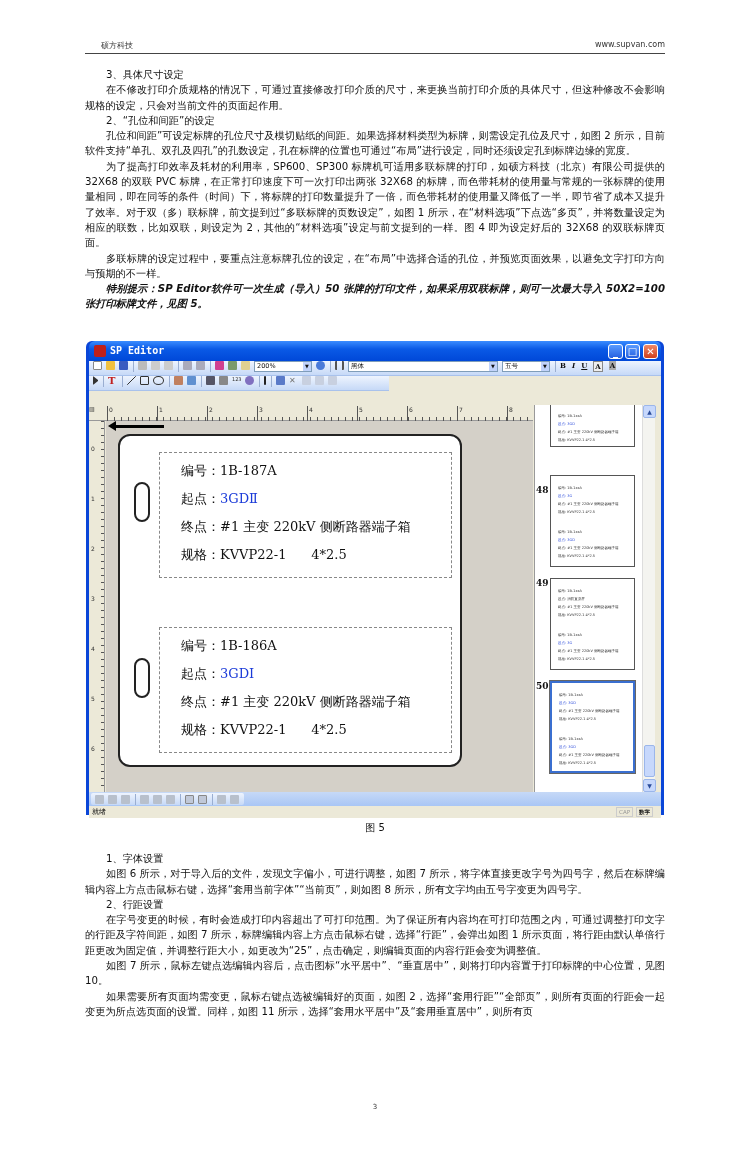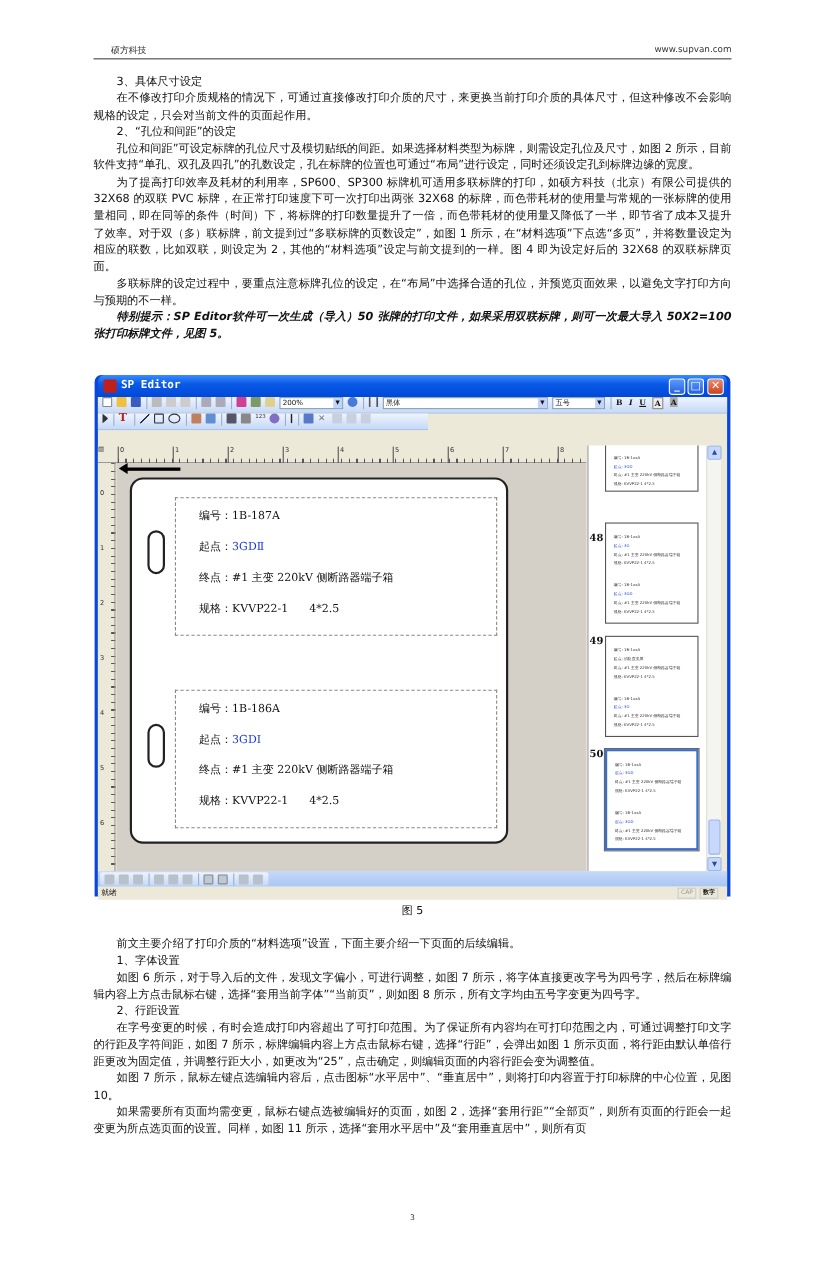--- a/index.html
+++ b/index.html
@@ -47,21 +47,21 @@
   .ruler-v { position: absolute; left: 0; top: 60px; width: 16px; height: 371px; background: #ece9d8; border-right: 1px solid #999;
     background-image: repeating-linear-gradient(180deg, #555 0 1px, transparent 1px 7px); background-size: 4px 100%; background-repeat: repeat-y; background-position: 12px 0; }
   .ruler-vnum { position: absolute; left: 2px; font-size: 6px; color: #333; }
 
   .canvas { position: absolute; left: 17px; top: 60px; width: 427px; height: 371px; background: #d4d0c8; overflow: hidden; }
   .arrow-left { position: absolute; left: 8px; top: 4px; width: 50px; height: 3px; background: #000; }
   .arrow-left::before { content: ""; position: absolute; left: -6px; top: -4px; border-right: 8px solid #000; border-top: 5.5px solid transparent; border-bottom: 5.5px solid transparent; }
   .tag { position: absolute; left: 12px; top: 13px; width: 344px; height: 333px; background: #fff; border: 2px solid #222; border-radius: 12px; }
   .hole { position: absolute; left: 14px; width: 16px; height: 40px; border: 2px solid #222; border-radius: 8px; }
   .print-area { position: absolute; left: 39px; width: 293px; height: 126px; border: 1px dashed #888; }
-  .line { position: absolute; left: 21px; font-family: "DejaVu Serif", serif; font-size: 10px; color: #111; white-space: pre; }
+  .line { position: absolute; left: 21px; font-family: "DejaVu Serif", serif; font-size: 13px; color: #111; white-space: pre; }
   .line .val-blue { color: #1a3ad8; }
 
   .thumbs { position: absolute; left: 445px; top: 44px; width: 121px; height: 387px; background: #fff; border-left: 1px solid #999; }
   .thumb-strip { position: absolute; left: 0; top: 0; width: 107px; height: 387px; overflow: hidden; }
   .thumb-num { position: absolute; left: 1px; font-weight: bold; font-size: 9px; color: #111; font-family: "DejaVu Serif", serif; }
   .thumb { position: absolute; left: 15px; width: 85px; height: 92px; border: 1px solid #555; background: #fff; }
   .thumb.selected { border: 2px solid #3a6fd0; outline: 1px solid #666; }
   .thumb .tl { position: absolute; left: 7px; font-size: 3.5px; color: #333; white-space: nowrap; }
   .thumb .tl.blue { color: #2a4adb; }
   .vscroll { position: absolute; right: 0; top: 0; width: 13px; height: 387px; background: #f4f4f0; border-left: 1px solid #ddd; }
@@ -292,21 +292,20 @@
       <span>就绪</span>
       <span class="cap">CAP</span>
       <span class="num">数字</span>
     </div>
   </div>
 </div>
 
 <div class="caption">图 5</div>
 
 <div class="text-block" style="top:851px;">
-  <p class="indent">前文主要介绍了打印介质的“材料选项”设置，下面主要介绍一下页面的后续编辑。</p>
   <p class="indent">1、字体设置</p>
   <p class="indent">如图 6 所示，对于导入后的文件，发现文字偏小，可进行调整，如图 7 所示，将字体直接更改字号为四号字，然后在标牌编辑内容上方点击鼠标右键，选择“套用当前字体”“当前页”，则如图 8 所示，所有文字均由五号字变更为四号字。</p>
   <p class="indent">2、行距设置</p>
   <p class="indent">在字号变更的时候，有时会造成打印内容超出了可打印范围。为了保证所有内容均在可打印范围之内，可通过调整打印文字的行距及字符间距，如图 7 所示，标牌编辑内容上方点击鼠标右键，选择“行距”，会弹出如图 1 所示页面，将行距由默认单倍行距更改为固定值，并调整行距大小，如更改为“25”，点击确定，则编辑页面的内容行距会变为调整值。</p>
   <p class="indent">如图 7 所示，鼠标左键点选编辑内容后，点击图标“水平居中”、“垂直居中”，则将打印内容置于打印标牌的中心位置，见图 10。</p>
   <p class="indent">如果需要所有页面均需变更，鼠标右键点选被编辑好的页面，如图 2，选择“套用行距”“全部页”，则所有页面的行距会一起变更为所点选页面的设置。同样，如图 11 所示，选择“套用水平居中”及“套用垂直居中”，则所有页</p>
 </div>
 
 <div class="page-number">3</div>
 

